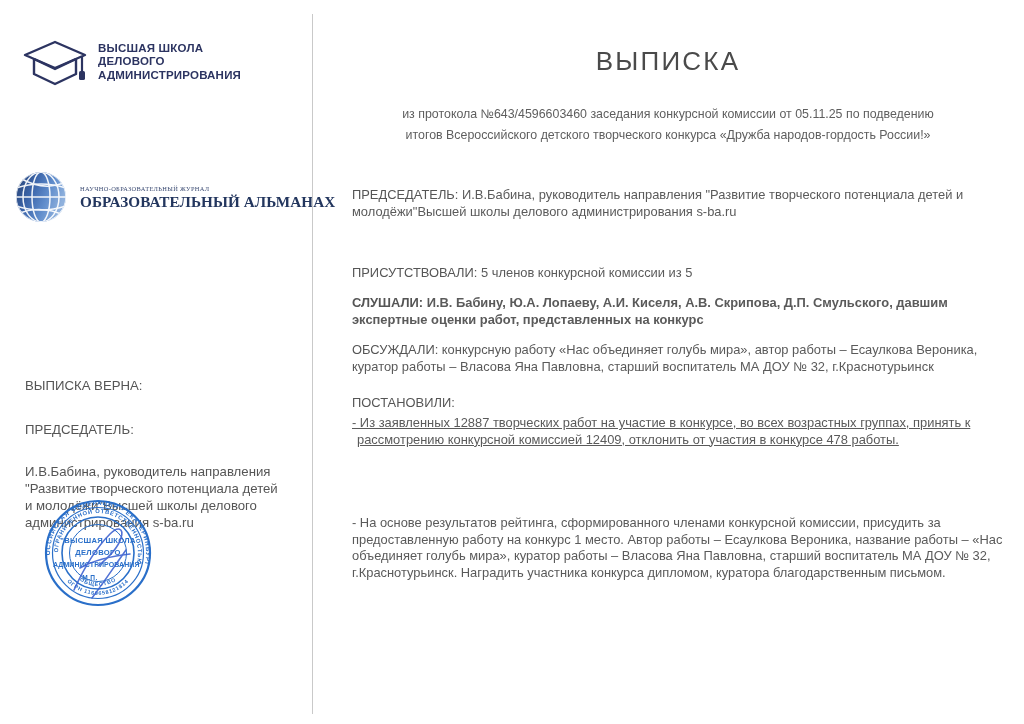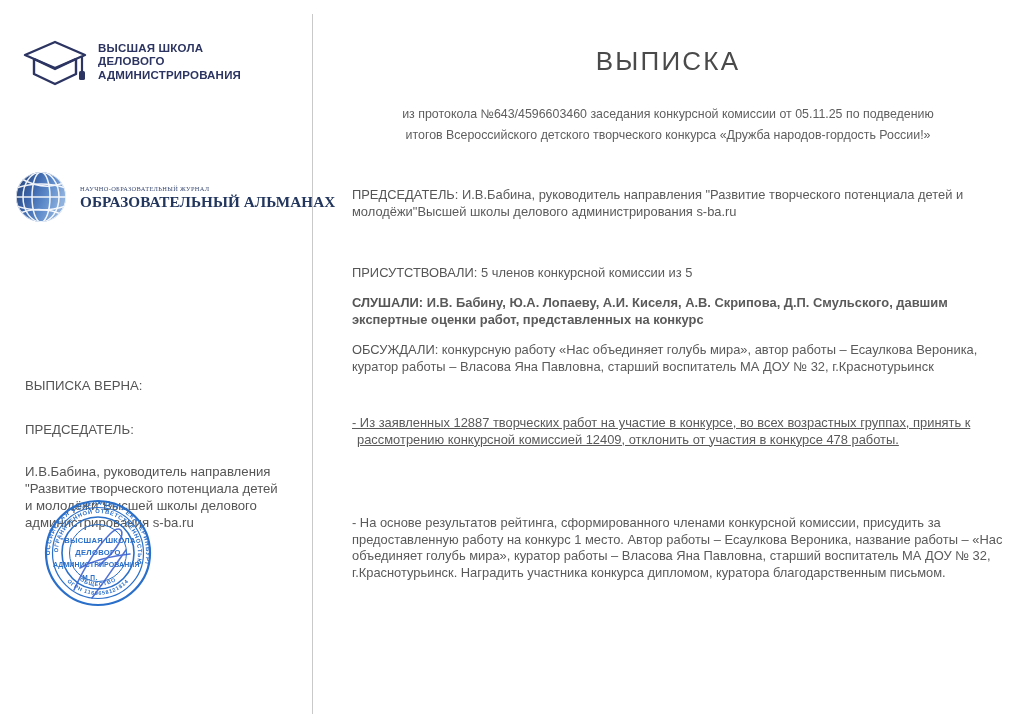--- a/index.html
+++ b/index.html
@@ -309,18 +309,21 @@
     </div>
 
     <div class="body-block blk-listened">
       <p><span class="lbl">СЛУШАЛИ:</span><span> И.В. Бабину, Ю.А. Лопаеву, А.И. Киселя, А.В. Скрипова, Д.П. Смульского, давшим экспертные оценки работ, представленных на конкурс</span></p>
     </div>
 
     <div class="body-block blk-discussed">
       <p><span class="lbl">ОБСУЖДАЛИ:</span><span> конкурсную работу «Нас объединяет голубь мира», автор работы – Есаулкова Вероника, куратор работы – Власова Яна Павловна, старший воспитатель МА ДОУ № 32, г.Краснотурьинск</span></p>
     </div>
 
+    <div class="body-block blk-resolved-title">
+      <p><span class="lbl">ПОСТАНОВИЛИ:</span></p>
+    </div>
 
     <div class="body-block blk-res-1">- Из заявленных 12887 творческих работ на участие в конкурсе, во всех возрастных группах, принять к рассмотрению конкурсной комиссией 12409, отклонить от участия в конкурсе 478 работы.</div>
     <div class="body-block blk-res-3">- На основе результатов рейтинга, сформированного членами конкурсной комиссии, присудить за предоставленную работу на конкурс 1 место. Автор работы – Есаулкова Вероника, название работы – «Нас объединяет голубь мира», куратор работы – Власова Яна Павловна, старший воспитатель МА ДОУ № 32, г.Краснотурьинск. Наградить участника конкурса дипломом, куратора благодарственным письмом.</div>
 
   </div>
 </div>
 
 </body></html>

